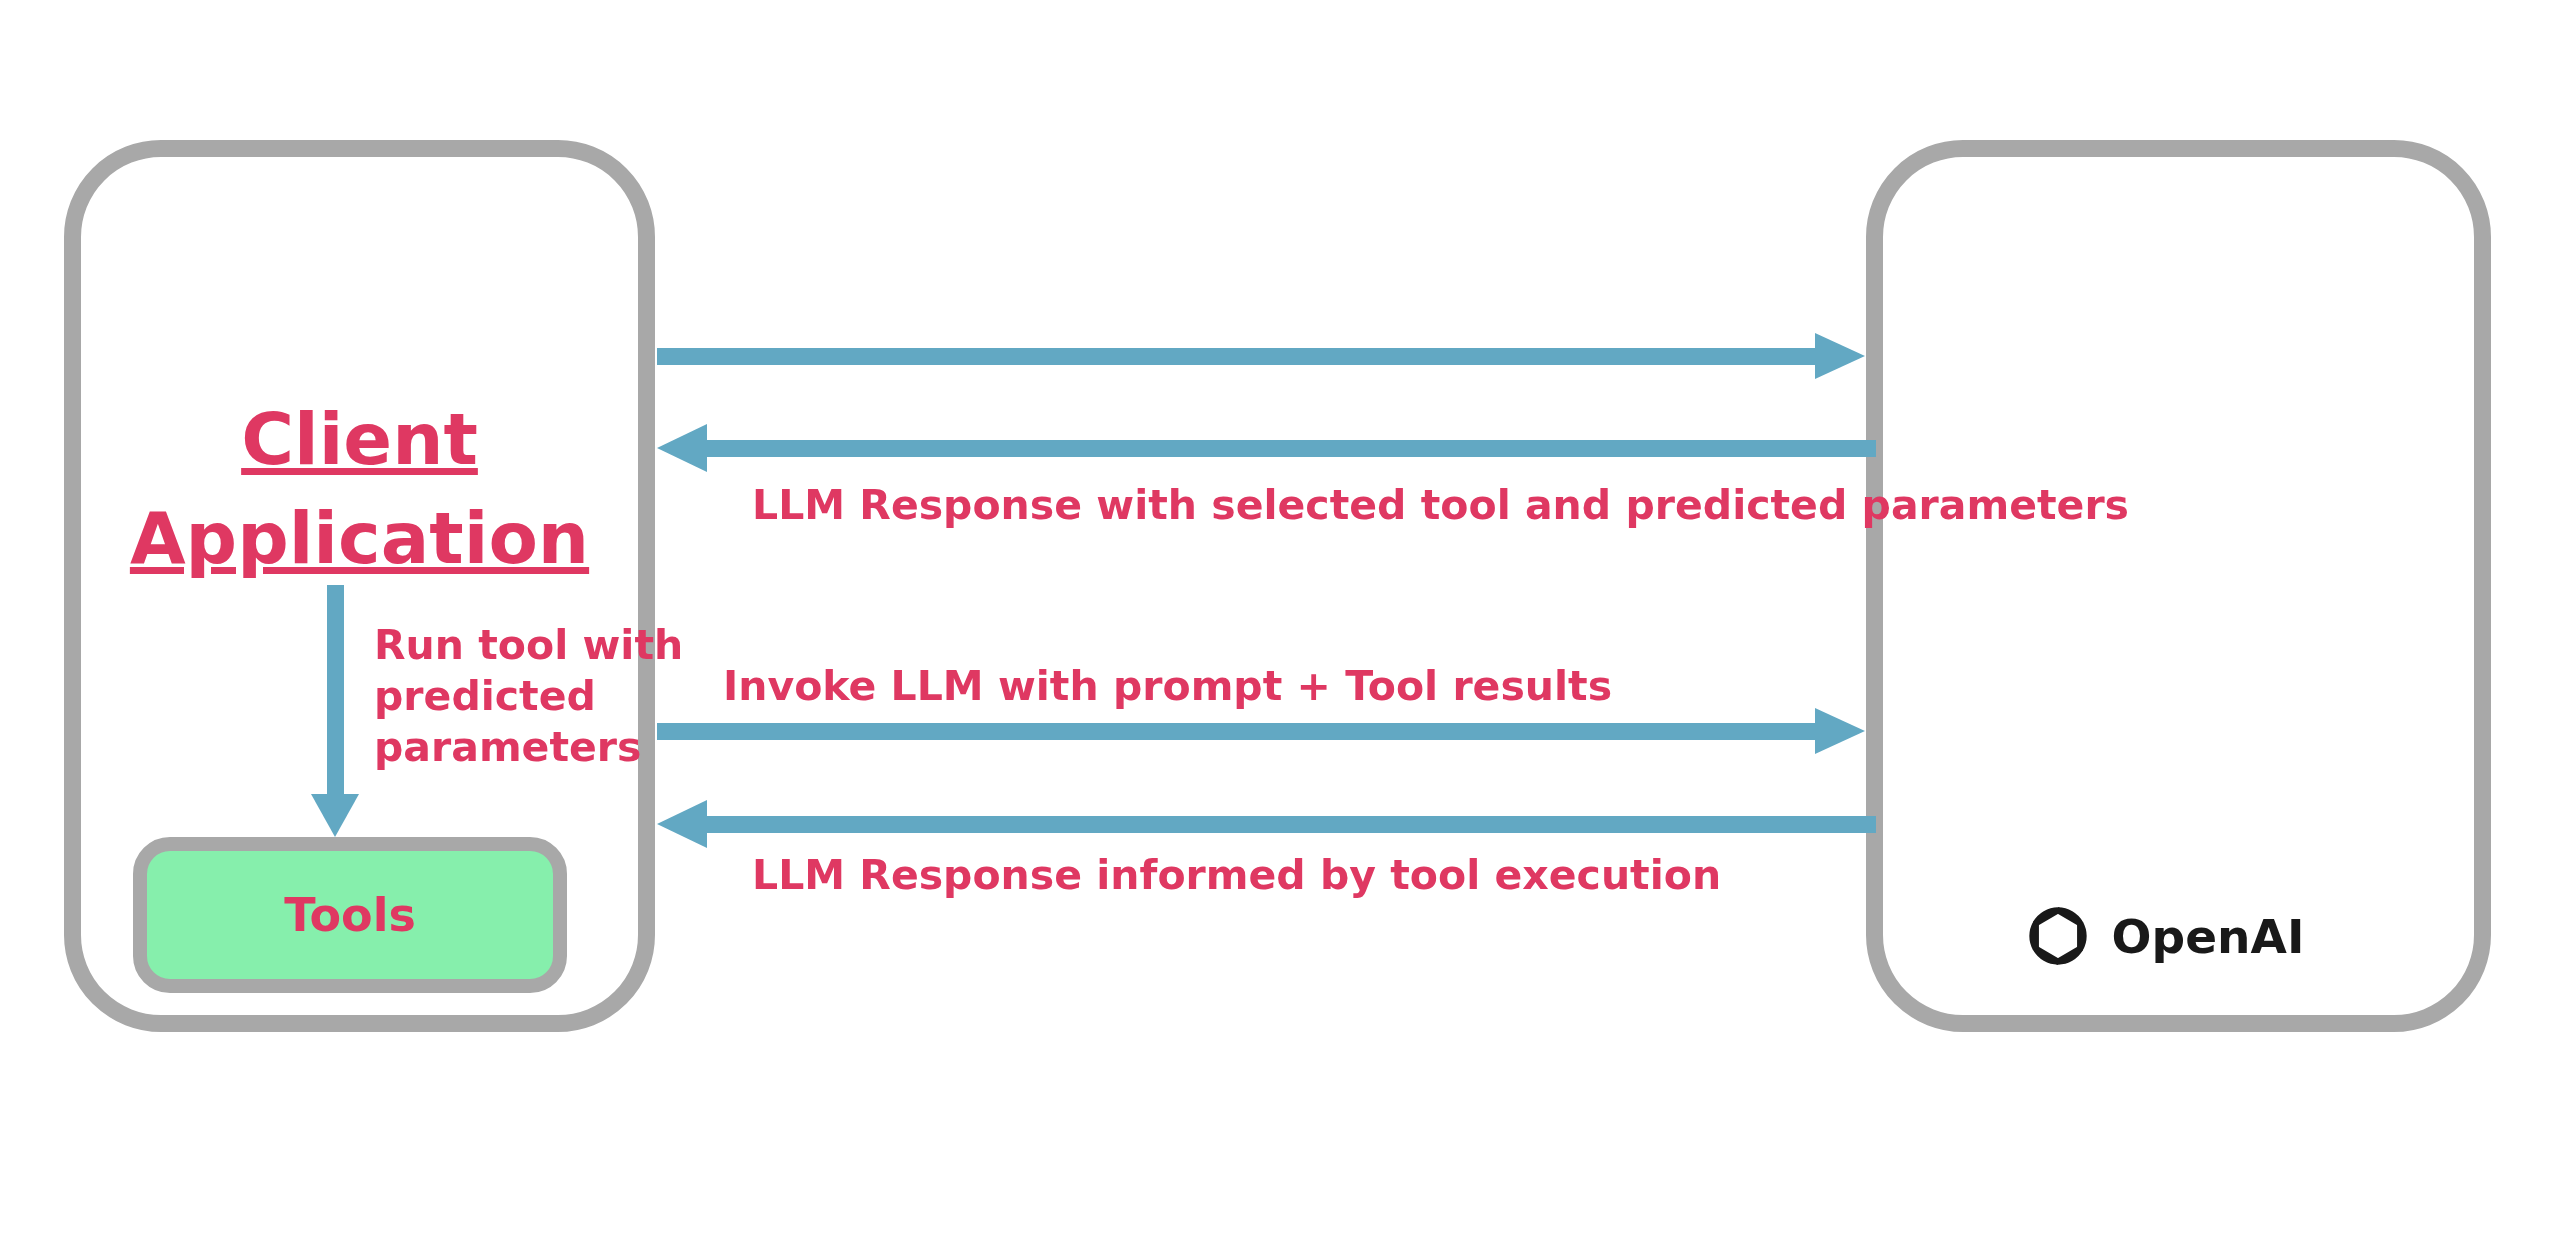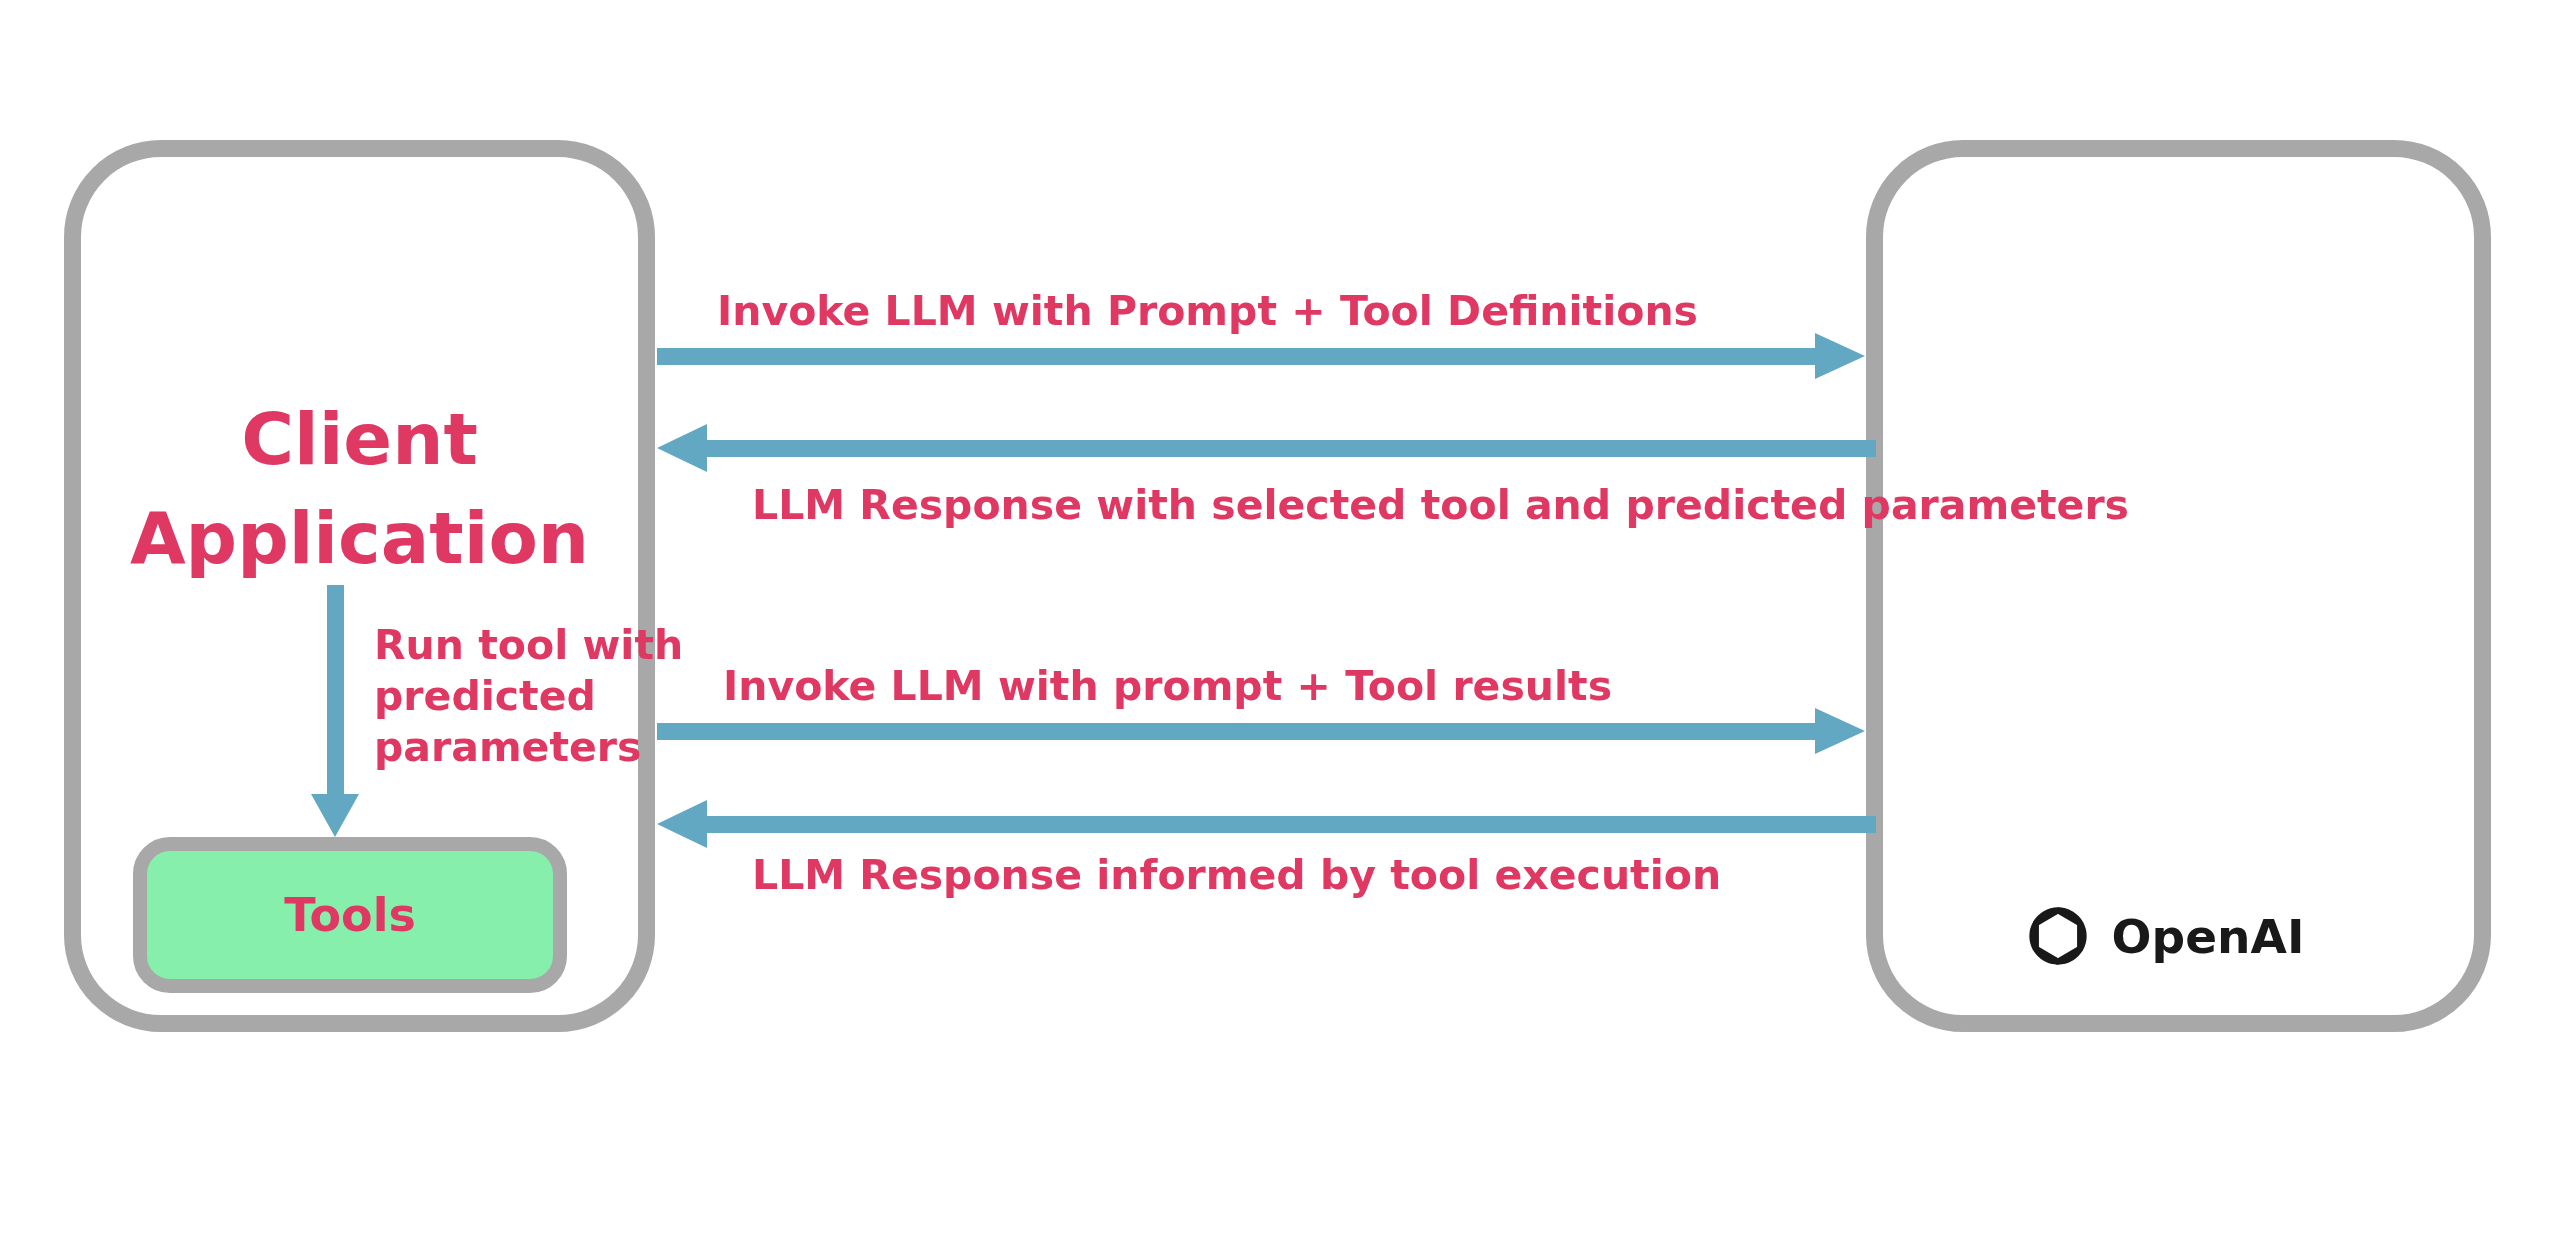--- a/index.html
+++ b/index.html
@@ -112,21 +112,21 @@
     color: #191919;
   }
 </style>
 </head>
 <body>
 
 <div id="canvas">
 
   <div class="big-box" style="left:64px; top:140px; width:591px; height:892px;"></div>
 
-  <div class="box-title" style="left:64px; top:390px; width:591px;">
+  <div class="box-title" style="left:64px; top:390px; width:591px;text-decoration:underline;">
     <div>Client</div>
     <div>Application</div>
   </div>
 
   <div class="shaft-v" style="left:327px; top:585px; height:210px;"></div>
   <div class="head-down" style="left:311px; top:794px;"></div>
 
   <div class="run-tool-label" style="left:374px; top:620px;">
     <div>Run tool with</div>
     <div>predicted</div>
@@ -160,21 +160,20 @@
             <path d="M 0 -29 A 29 29 0 0 1 25.11 -14.5 L 25.11 14.5"></path>
           </g>
         <g transform="rotate(300)">
             <path d="M 0 -29 A 29 29 0 0 1 25.11 -14.5 L 25.11 14.5"></path>
           </g>
       </g>
     </svg>
     <span class="openai-text">OpenAI</span>
   </div>
 
-  <div class="arrow-label" style="left:717px; top:287px;">Invoke LLM with Prompt + Tool Definitions</div>
   <div class="shaft-h" style="left:657px; top:348px; width:1158px;"></div>
   <div class="head-right" style="left:1815px; top:333px;"></div>
 
   <div class="head-left" style="left:657px; top:424px;"></div>
   <div class="shaft-h" style="left:707px; top:440px; width:1169px;"></div>
   <div class="arrow-label" style="left:752px; top:481px;">LLM Response with selected tool and predicted parameters</div>
 
   <div class="arrow-label" style="left:723px; top:662px;">Invoke LLM with prompt + Tool results</div>
   <div class="shaft-h" style="left:657px; top:723px; width:1158px;"></div>
   <div class="head-right" style="left:1815px; top:708px;"></div>

